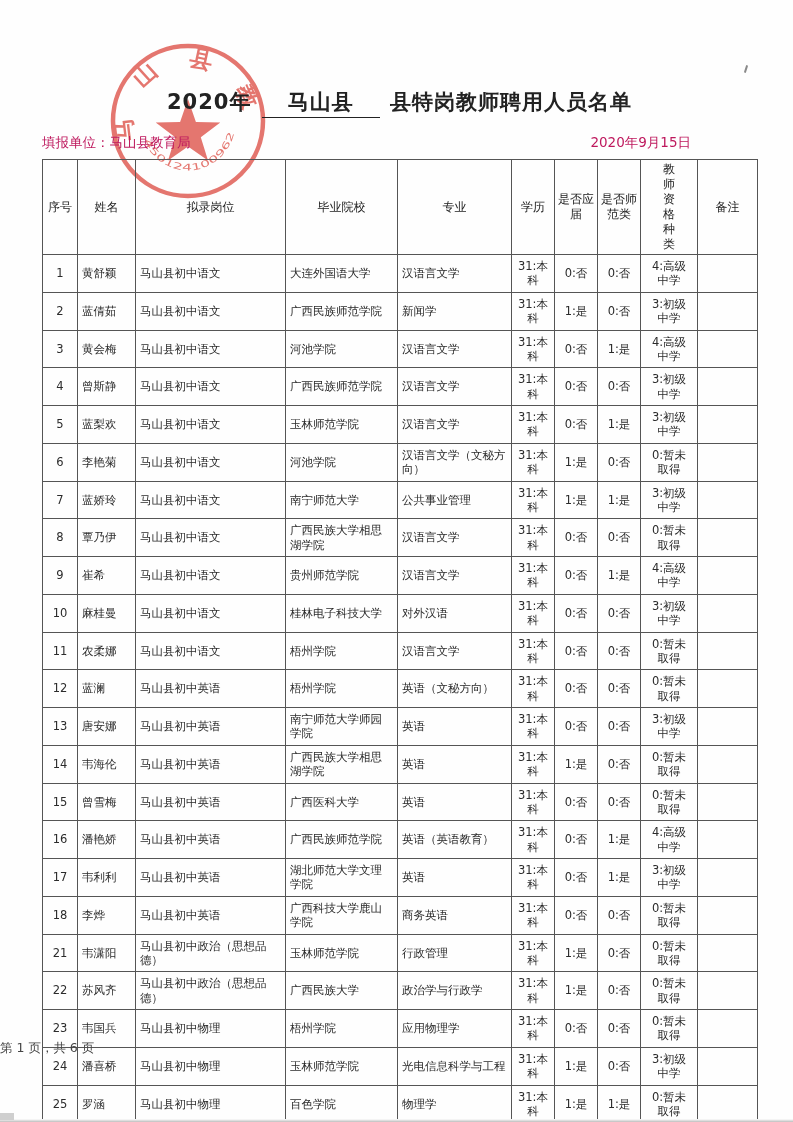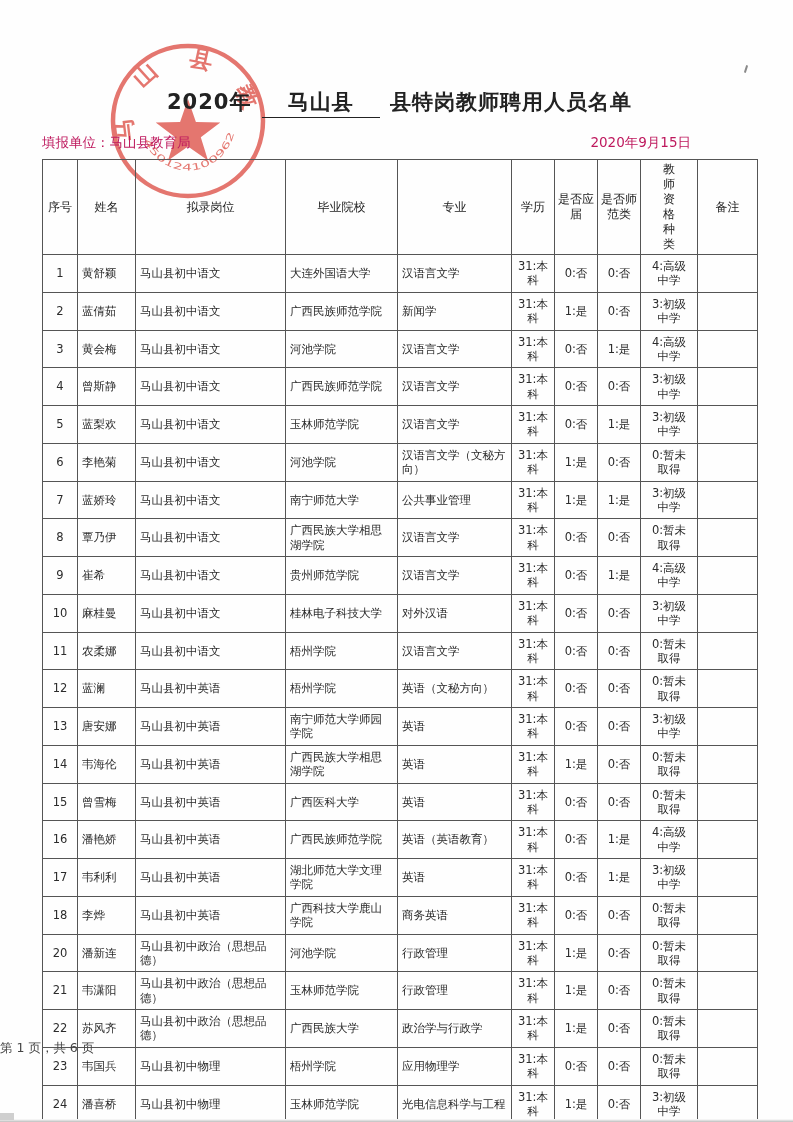--- a/index.html
+++ b/index.html
@@ -304,32 +304,20 @@
           <td class="c2">马山县初中英语</td>
           <td class="c3">广西科技大学鹿山学院</td>
           <td class="c4">商务英语</td>
           <td class="c5">31:本科</td>
           <td class="c6">0:否</td>
           <td class="c7">0:否</td>
           <td class="c8">0:暂未取得</td>
           <td class="c9"></td>
         </tr>
         <tr>
-          <td class="c0">20</td>
-          <td class="c1">潘新连</td>
-          <td class="c2">马山县初中政治（思想品德）</td>
-          <td class="c3">河池学院</td>
-          <td class="c4">行政管理</td>
-          <td class="c5">31:本科</td>
-          <td class="c6">1:是</td>
-          <td class="c7">0:否</td>
-          <td class="c8">0:暂未取得</td>
-          <td class="c9"></td>
-        </tr>
-        <tr>
           <td class="c0">21</td>
           <td class="c1">韦潇阳</td>
           <td class="c2">马山县初中政治（思想品德）</td>
           <td class="c3">玉林师范学院</td>
           <td class="c4">行政管理</td>
           <td class="c5">31:本科</td>
           <td class="c6">1:是</td>
           <td class="c7">0:否</td>
           <td class="c8">0:暂未取得</td>
           <td class="c9"></td>

